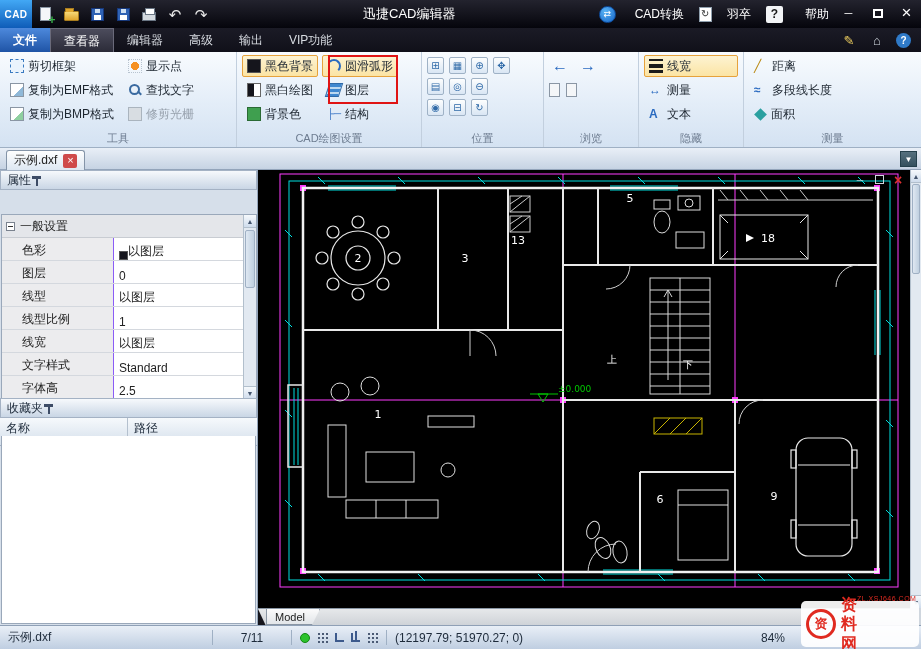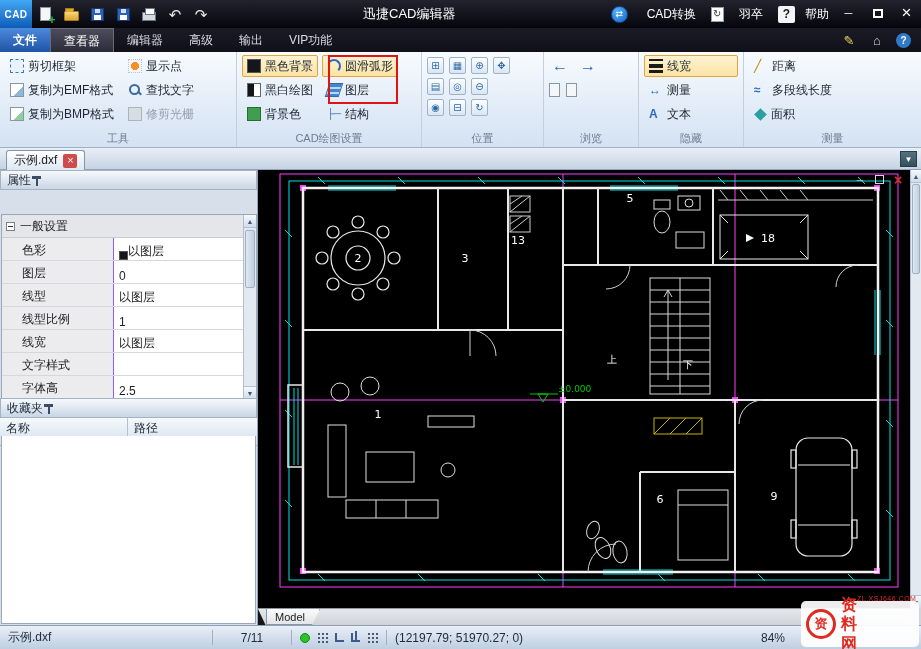--- a/index.html
+++ b/index.html
@@ -24,21 +24,21 @@
 .i-print{width:14px;height:9px;background:#d4dadf;border:1px solid #6a7684;position:relative;margin-top:5px}
 .i-print::before{content:"";position:absolute;top:-5px;left:2px;width:8px;height:5px;background:#fff;border:1px solid #6a7684}
 .tb-title{position:absolute;left:363px;top:0;height:28px;line-height:28px;font-size:13px;color:#fff}
 .tb-right{position:absolute;right:92px;top:0;height:28px;display:flex;align-items:center;gap:15px}
 .cadconv{display:flex;align-items:center;gap:19px;color:#fff}
 .cc-ic{width:17px;height:17px;border-radius:50%;background:radial-gradient(circle at 35% 30%,#5ab4f5,#1565c8);border:1px solid #0d4da0;color:#fff;font-size:9px;display:flex;align-items:center;justify-content:center}
 .cc-ic::before{content:"⇄"}
 .conv-doc{width:13px;height:15px;background:#fff;border:1px solid #90a0ae;position:relative}
 .conv-doc::after{content:"↻";position:absolute;left:1px;top:0;font-size:10px;color:#333}
 .user-label{color:#fff}
-.helpgrp{display:flex;align-items:flex-end;gap:10px;color:#fff}
+.helpgrp{display:flex;align-items:flex-end;gap:22px;color:#fff}
 .h-ic{width:17px;height:17px;background:#f2f4f6;color:#1a1a1a;font-weight:bold;font-size:12px;display:flex;align-items:center;justify-content:center;border-radius:2px}
 .h-ic::before{content:"?"}
 .tb-win{position:absolute;right:0;top:0;height:28px;display:flex}
 .winbtn{width:29px;height:26px;display:flex;align-items:center;justify-content:center;color:#fff;font-size:13px}
 .w-min::before{content:"─";font-size:11px}
 .w-max{width:10px;height:9px;border:2px solid #fff}
 .w-close::before{content:"×";font-size:17px}
 
 
 .menubar{position:absolute;left:0;top:28px;width:921px;height:24px;background:linear-gradient(#1b1b26,#101019);display:flex;align-items:stretch;color:#d8dce2}
@@ -409,20 +409,23 @@
         </div>
     </div>
     <div class="prow">
       <div class="plabel">线宽</div>
       <div class="pvalue">
           <span>以图层</span>
         </div>
     </div>
     <div class="prow">
       <div class="plabel">文字样式</div>
+      <div class="pvalue">
+          <span>Standard</span>
+        </div>
     </div>
     <div class="prow">
       <div class="plabel">字体高</div>
       <div class="pvalue">
           <span>2.5</span>
         </div>
     </div>
     <div class="vscroll">
       <div class="sb-btn">▲</div>
       <div class="sb-thumb"></div>

